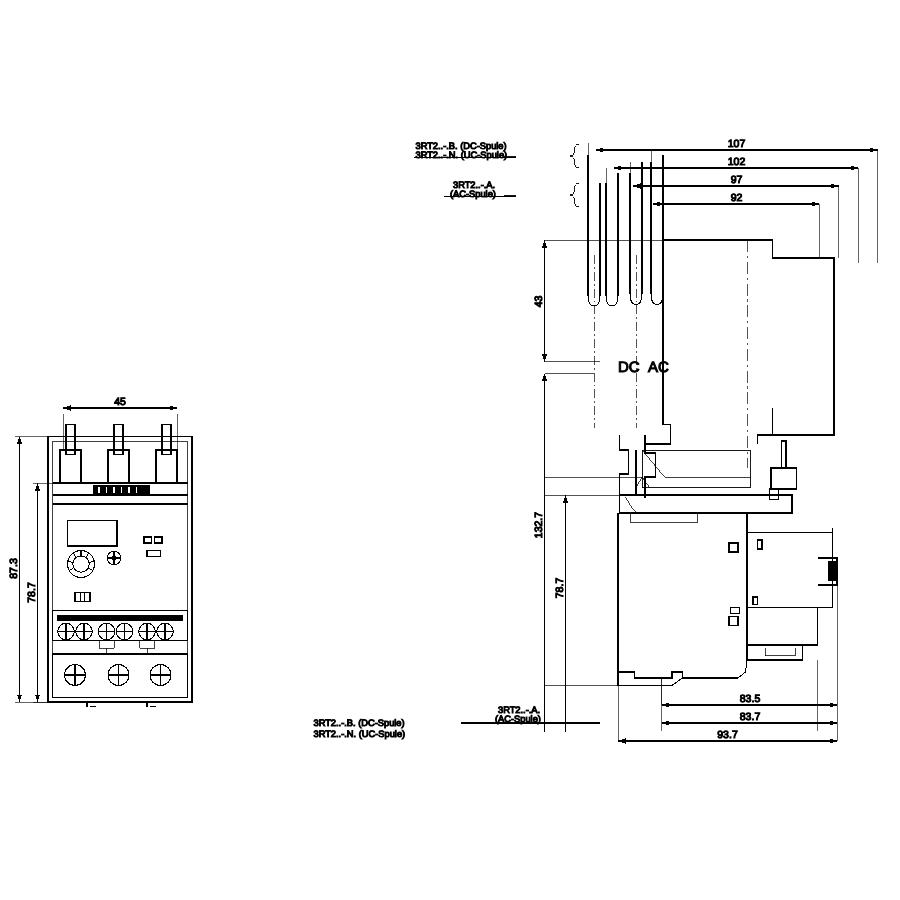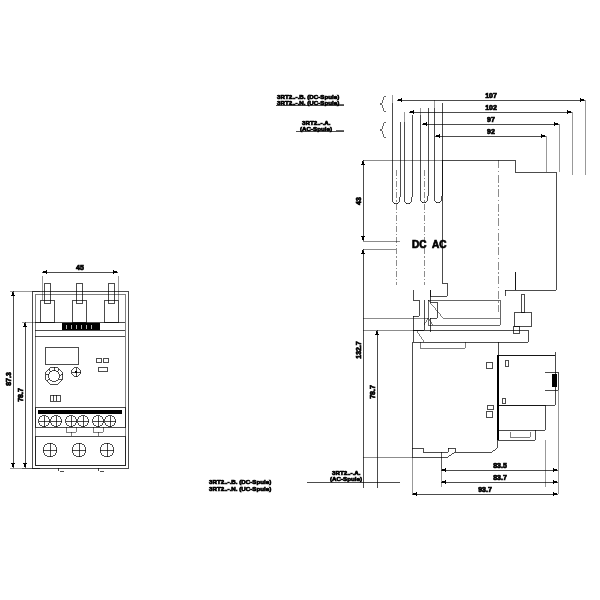--- a/index.html
+++ b/index.html
@@ -1,18 +1,18 @@
 <!DOCTYPE html>
 <html><head>
 <meta charset="utf-8">
 <style>
   html,body{margin:0;padding:0;background:#ffffff;}
   body{width:600px;height:600px;overflow:hidden;
        font-family:"Liberation Sans","DejaVu Sans",sans-serif;color:#000;}
-  #stage{position:relative;width:600px;height:600px;background:#fff;font-weight:bold;}
+  #stage{position:relative;width:600px;height:600px;background:#fff;}
   svg{display:block;}
   .dimtxt{font-size:7px;fill:#000;font-family:"Liberation Sans",sans-serif;}
   .lbl{font-size:6.2px;fill:#000;font-family:"Liberation Sans",sans-serif;}
   .acdc{font-size:10px;fill:#000;font-family:"Liberation Sans",sans-serif;}
 </style>
 </head>
 <body>
 
 <div id="stage">
 <svg width="600" height="600" viewBox="0 0 600 600">

